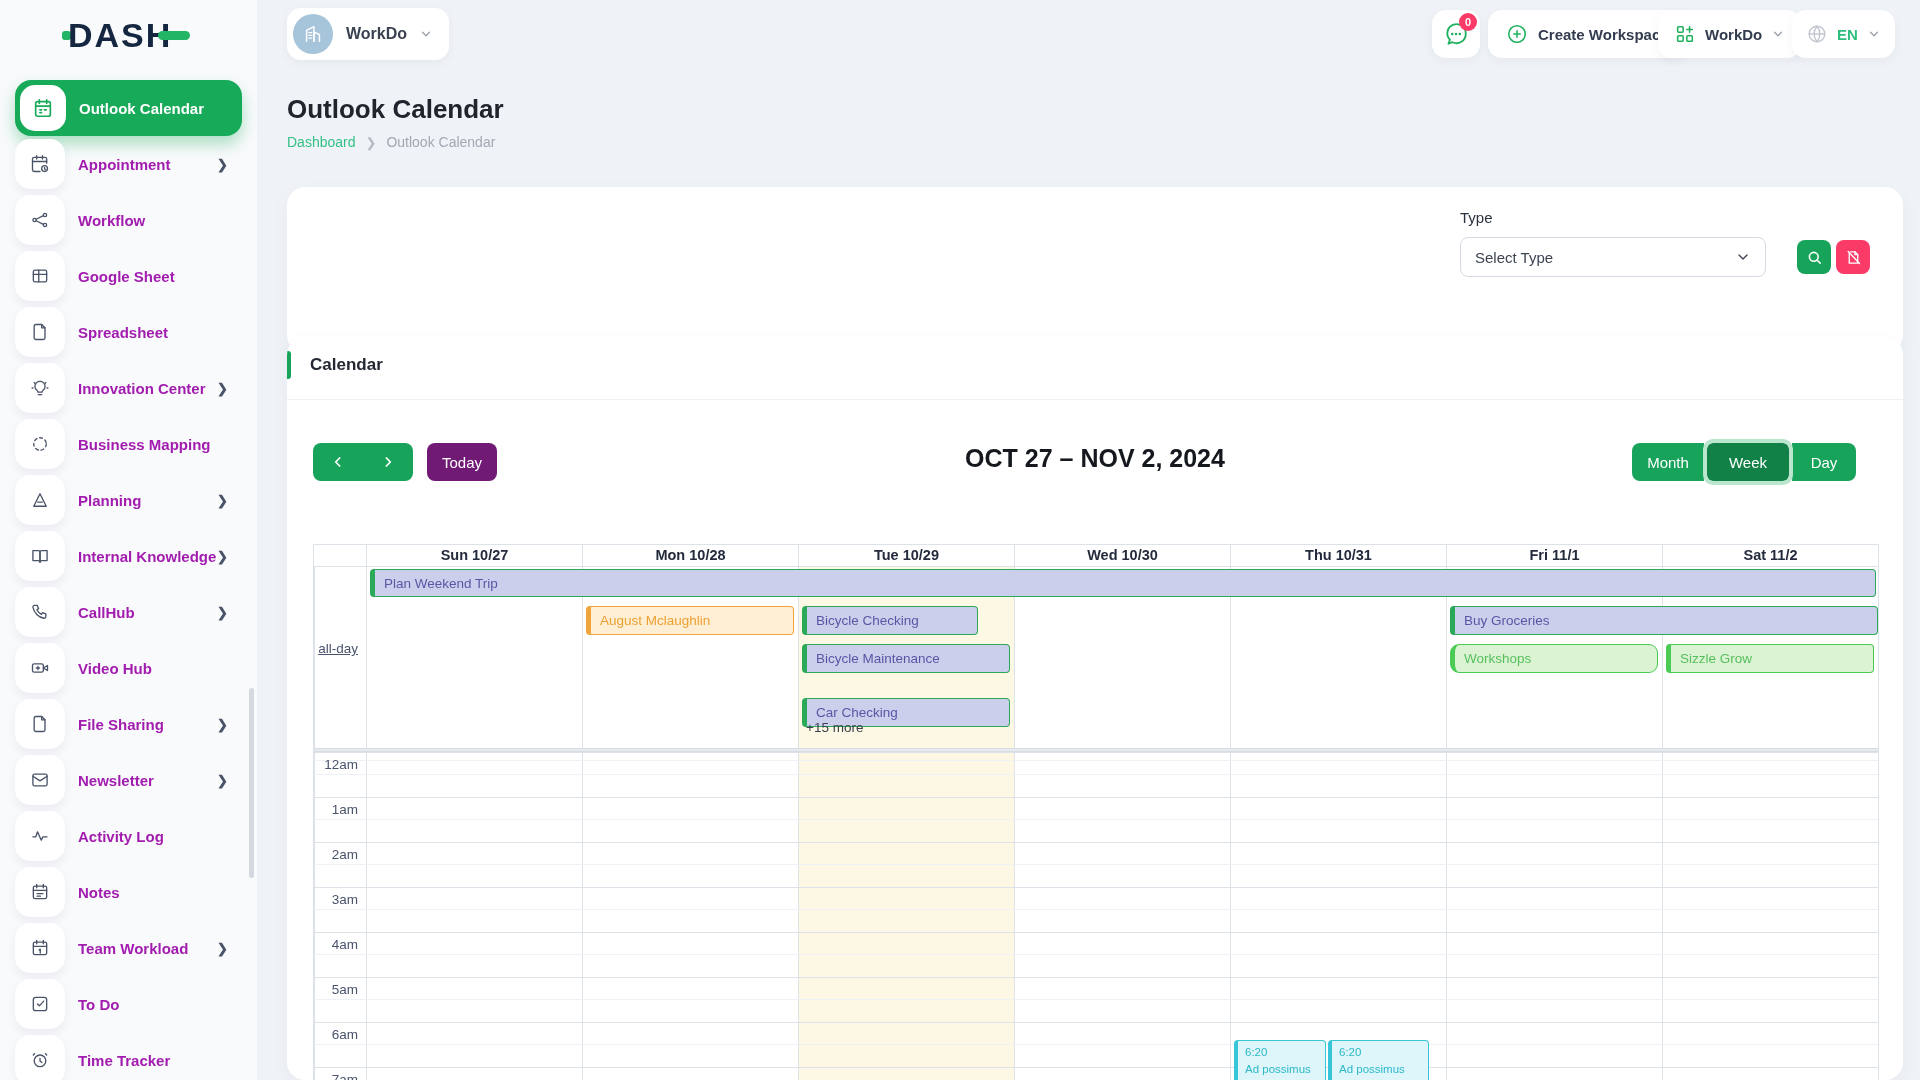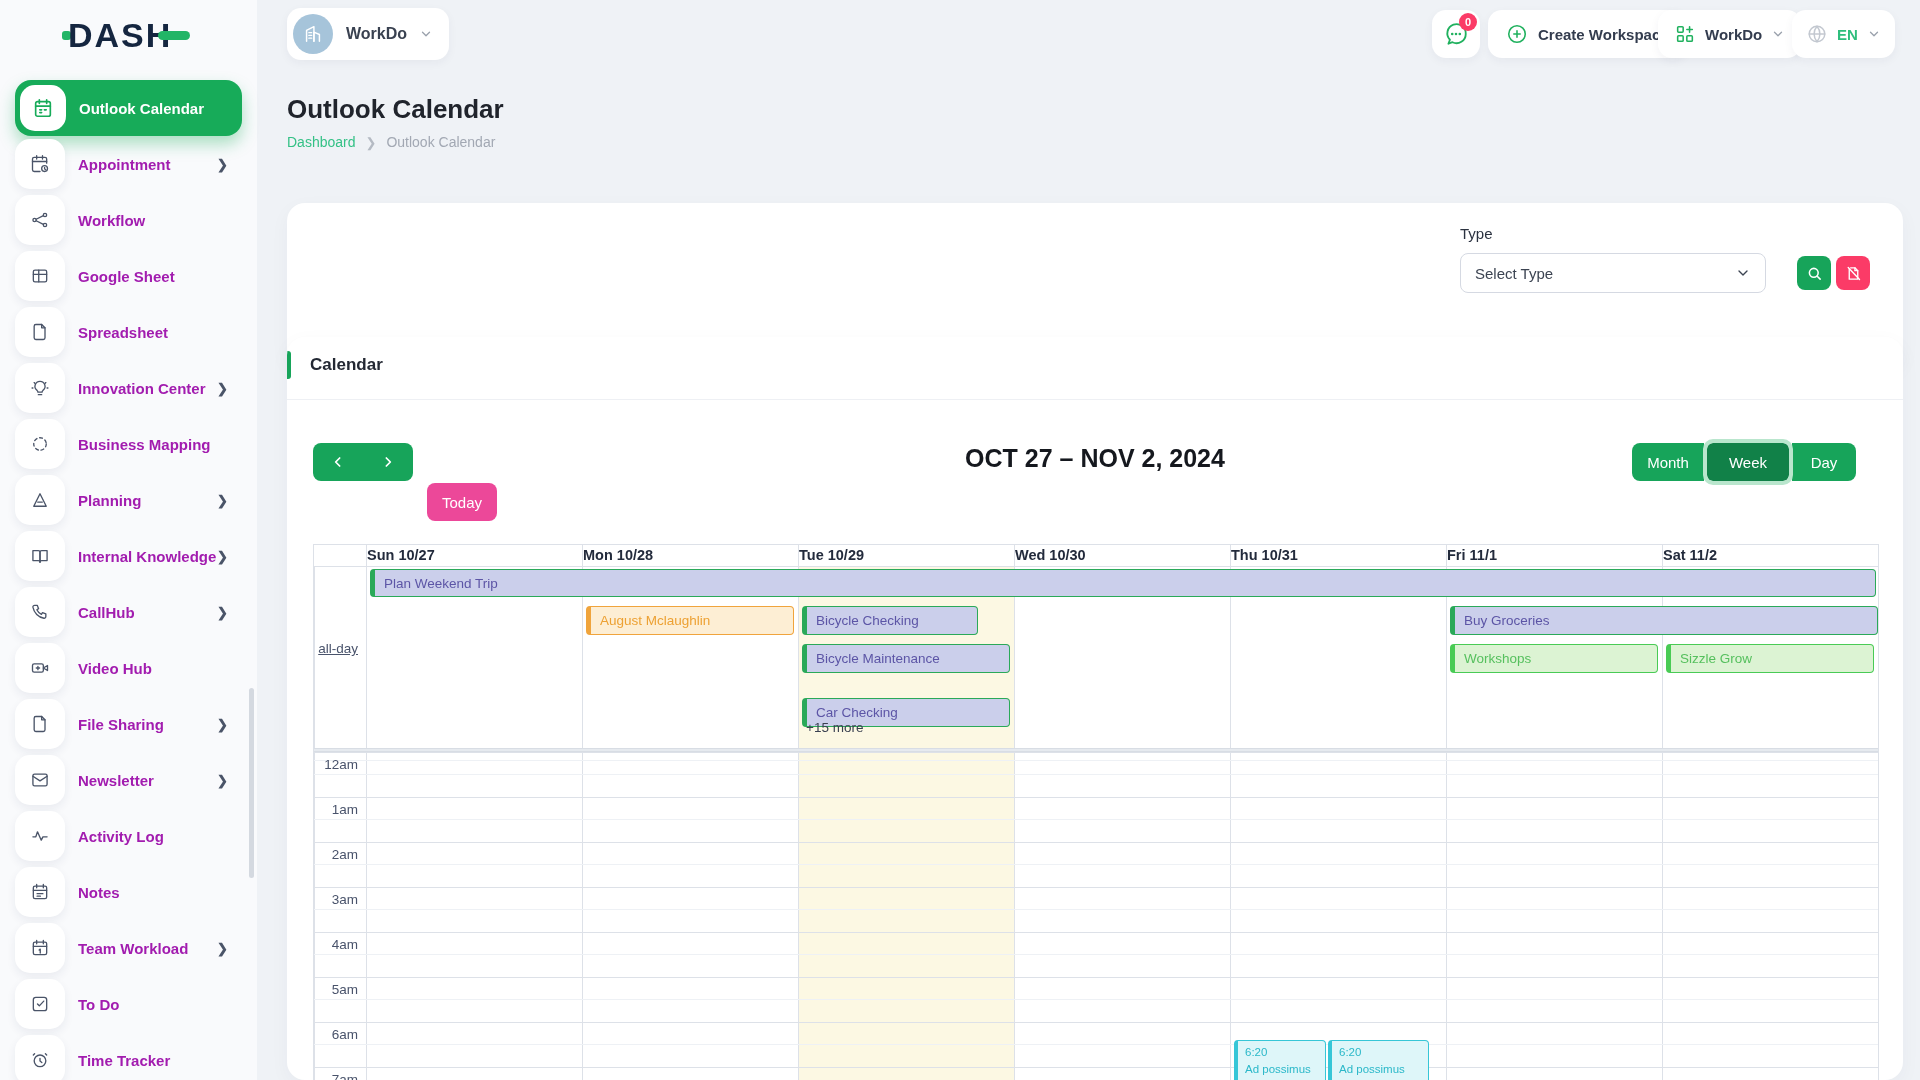--- a/index.html
+++ b/index.html
@@ -41,52 +41,52 @@
 
   
   .page-title { position:absolute; left:287px; top:94px; font-size:26px; font-weight:700; color:#20242c; }
   .breadcrumb { position:absolute; left:287px; top:134px; font-size:14px; display:flex; gap:10px; align-items:center; }
   .bc-home { color:#34c186; cursor:pointer; }
   .bc-sep { color:#b4bac3; font-size:13px; }
   .bc-cur { color:#a2a8b3; }
 
   
   .card { position:absolute; background:#fff; border-radius:18px; box-shadow:0 6px 20px rgba(40,50,80,0.04); }
-  .filter-card { left:287px; top:203px; width:1616px; height:166px; }
+  .filter-card { left:287px; top:187px; width:1616px; height:166px; }
   .f-label { position:absolute; left:1173px; top:22px; font-size:15px; color:#2b3240; }
   .f-select { position:absolute; left:1173px; top:50px; width:306px; height:40px; border:1px solid #d5d9e2; border-radius:8px;
               display:flex; align-items:center; padding:0 14px; font-size:15px; color:#3c4452; cursor:pointer; }
   .f-select .chev-dn { margin-left:auto; }
   .sq-btn { position:absolute; top:53px; width:34px; height:34px; border-radius:8px; display:flex; align-items:center; justify-content:center; cursor:pointer; border:none; color:#fff; }
   .search-btn { left:1510px; background:#17a45a; }
   .reset-btn { left:1549px; background:#fb3b67; }
 
   .cal-card { left:287px; top:337px; width:1616px; height:743px; overflow:hidden; }
   .cal-accent { position:absolute; left:0; top:14px; width:4px; height:28px; background:#17a45a; border-radius:0 3px 3px 0; }
   .cal-card-title { position:absolute; left:23px; top:18px; font-size:17px; font-weight:700; color:#232833; }
   .cal-head-div { position:absolute; left:0; top:62px; width:100%; height:1px; background:#eef0f4; }
 
   
   .nav-group { position:absolute; left:26px; top:106px; width:100px; height:38px; background:#17a45a; border-radius:8px;
                display:flex; align-items:center; justify-content:space-around; color:#fff; }
   .nav-arrow { width:40px; height:38px; display:flex; align-items:center; justify-content:center; cursor:pointer; background:none; border:none; color:#fff; }
-  .today-btn { position:absolute; left:140px; top:106px; width:70px; height:38px; background:#ec4899; border:none; border-radius:8px;
-               color:#fff; font-size:15px; font-family:inherit;margin-top:40px; }
+  .today-btn { position:absolute; left:140px; top:106px; width:70px; height:38px; background:#701a75; border:none; border-radius:8px;
+               color:#fff; font-size:15px; font-family:inherit; }
   .cal-title { position:absolute; left:0; width:100%; top:107px; text-align:center; font-size:25px; font-weight:700; color:#15181e; }
   .views-group { position:absolute; left:1345px; top:106px; height:38px; display:flex; align-items:center; }
   .view-btn { height:38px; border:none; color:#fff; background:#17a45a; font-size:15px; font-family:inherit; cursor:pointer; }
   .view-month { width:72px; border-radius:8px 0 0 8px; }
   .view-week { width:82px; background:#118148; border-radius:6px; outline:4px solid #b9e6cd; margin:0 3px; z-index:1; }
   .view-day { width:64px; border-radius:0 8px 8px 0; }
 
   
   .grid { position:absolute; left:26px; top:207px; width:1566px; height:536px; border:1px solid #dde1e8; border-bottom:none; overflow:hidden; }
   .hdr-row { display:flex; height:22px; border-bottom:1px solid #dde1e8; }
   .hdr-axis { width:52px; }
-  .hdr-day { width:216px; border-left:1px solid #dde1e8; font-size:14.5px; font-weight:700; color:#232b3c; line-height:21px; }
+  .hdr-day { width:216px; border-left:1px solid #dde1e8; text-align:center; font-size:14.5px; font-weight:700; color:#232b3c; line-height:21px; }
   .allday { position:relative; height:181px; }
   .today-bg { position:absolute; left:484px; top:0; width:216px; height:100%; background:#fcf8e3; }
   .vlines { position:absolute; inset:0; pointer-events:none;
             background-image:repeating-linear-gradient(to right,#dde1e8 0 1px,transparent 1px 216px);
             background-position:52px 0; }
   .axis-allday { position:absolute; left:0; top:74px; width:44px; text-align:right; font-size:13.5px; color:#49536b;text-decoration:underline; }
   .ev { position:absolute; border-radius:4px; font-size:13.5px; display:flex; align-items:center; padding-left:9px; cursor:pointer; overflow:hidden; white-space:nowrap; }
   .ev-lavender { background:#cbcfeb; border:1.5px solid #2aa959; border-left:5px solid #2aa959; color:#5c55a6; }
   .ev-orange { background:#fdeed4; border:1.5px solid #f0a43c; border-left:5px solid #f0a43c; color:#eda133; }
   .ev-green { background:#dcf3d3; border:1.5px solid #49cb55; border-left:5px solid #49cb55; color:#56c05e; }
@@ -459,21 +459,21 @@
       <div class="allday">
         <div class="today-bg"></div>
         <div class="vlines"></div>
         <span class="axis-allday">all-day</span>
 
         <div class="ev ev-lavender" style="left:56px; top:2px; width:1506px; height:28px;">Plan Weekend Trip</div>
         <div class="ev ev-orange" style="left:272px; top:39px; width:208px; height:29px;">August Mclaughlin</div>
         <div class="ev ev-lavender" style="left:488px; top:39px; width:176px; height:29px;">Bicycle Checking</div>
         <div class="ev ev-lavender" style="left:1136px; top:39px; width:428px; height:29px;">Buy Groceries</div>
         <div class="ev ev-lavender" style="left:488px; top:77px; width:208px; height:29px;">Bicycle Maintenance</div>
-        <div class="ev ev-green" style="left:1136px; top:77px; width:208px; height:29px;">Workshops</div>
+        <div class="ev ev-green" style="left:1136px; top:77px; width:208px; height:29px;border-radius:9px;">Workshops</div>
         <div class="ev ev-green" style="left:1352px; top:77px; width:208px; height:29px;">Sizzle Grow</div>
         <div class="ev ev-lavender" style="left:488px; top:115px; width:208px; height:29px;margin-top:16px;">Car Checking</div>
         <span class="more-link">+15 more</span>
       </div>
 
       <div class="tg-divider"></div>
 
       <div class="timegrid">
         <div class="today-bg"></div>
         <div class="hlines"></div>

